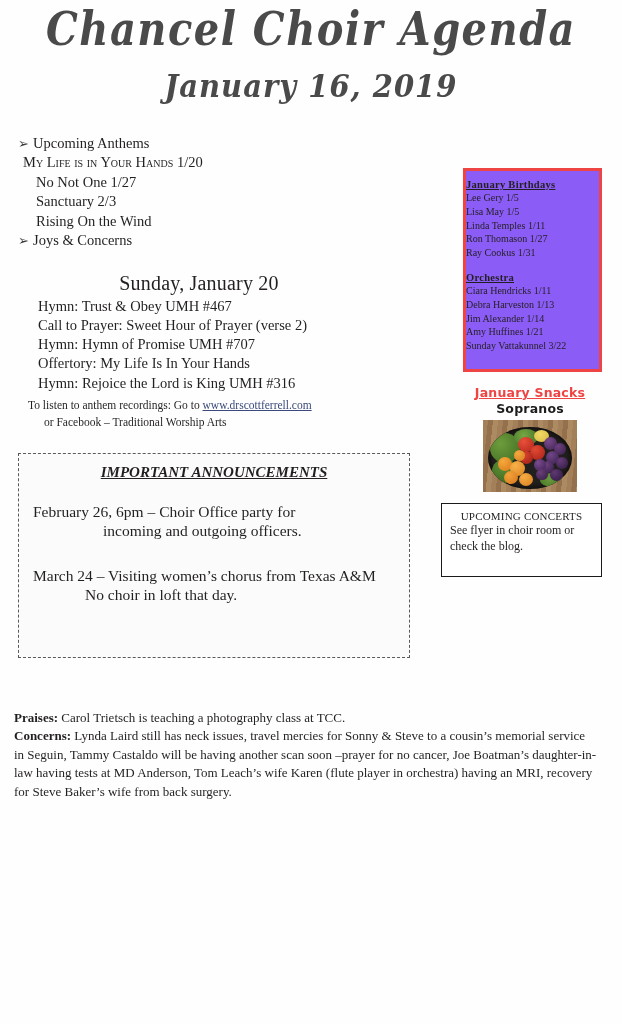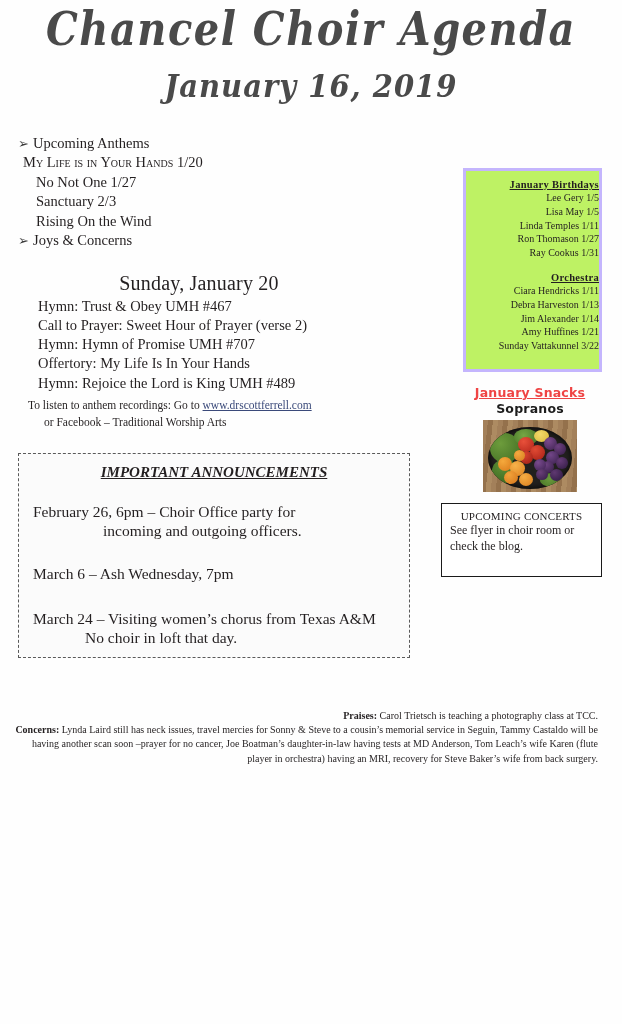--- a/index.html
+++ b/index.html
@@ -130,24 +130,24 @@
   #ann-2 { margin-top: 26px; }
   .ann-second-line { display: block; padding-left: 52px; }
   .ann-second-line.center-ish { padding-left: 70px; }
 
   
   #birthdays-box {
     position: absolute;
     top: 168px; left: 463px;
     width: 139px;
     height: 204px;
-    border: 3px solid #c4b5fd;
+    border: 3px solid #ef4444;
     box-sizing: border-box;
-    background: #bef264;
-    text-align: right;
+    background: #8b5cf6;
+    text-align: left;
     padding-top: 8px;
   }
   .box-heading {
     font-size: 10.5px;
     font-weight: 700;
     text-decoration: underline;
     letter-spacing: 0.3px;
     margin-bottom: 1px;
   }
   .person-row {
@@ -253,23 +253,22 @@
   .concerts-line {
     font-size: 12px;
     line-height: 1.3;
   }
 
   
   #prayers-section {
     position: absolute;
     top: 709px; left: 14px;
     width: 584px;
-    font-size: 10px;
+    font-size: 13px;
     line-height: 1.42;
-    text-align: right;
   }
   .prayer-label { font-weight: 700; }
   #praises-line { margin-bottom: 0; }
   #concerns-body { display: inline; }
 </style>
 </head>
 <body>
 
 <div class="page">
 
@@ -305,39 +304,36 @@
       <span class="bullet-glyph">➢</span><span>Joys &amp; Concerns</span>
     </div>
   </div>
 
   <div id="sunday-section">
     <div id="sunday-heading">Sunday, January 20</div>
     <div class="order-row">Hymn:  Trust &amp; Obey  UMH #467</div>
     <div class="order-row">Call to Prayer: Sweet Hour of Prayer  (verse 2)</div>
     <div class="order-row">Hymn:  Hymn of Promise  UMH #707</div>
     <div class="order-row">Offertory: My Life Is In Your Hands</div>
-    <div class="order-row">Hymn:  Rejoice the Lord is King  UMH #489</div>
+    <div class="order-row">Hymn:  Rejoice the Lord is King  UMH #316</div>
   </div>
 
   <div id="listen-section">
     <div><span>To listen to anthem recordings:  Go to </span><a id="listen-link" href="#">www.drscottferrell.com</a></div>
     <div class="listen-line-2">or Facebook – Traditional Worship Arts</div>
   </div>
 
   <div id="announcements-box">
     <div id="announcements-title">IMPORTANT ANNOUNCEMENTS</div>
 
     <div class="announcement" id="ann-0">
       <span>February 26, 6pm – Choir Office party for</span>
       <span class="ann-second-line center-ish">incoming and outgoing officers.</span>
     </div>
 
-    <div class="announcement" id="ann-1">
-      <span>March 6 – Ash Wednesday, 7pm</span>
-    </div>
 
     <div class="announcement" id="ann-2">
       <span>March 24 – Visiting women’s chorus from Texas A&amp;M</span>
       <span class="ann-second-line">No choir in loft that day.</span>
     </div>
   </div>
 
   <div id="birthdays-box">
     <div class="box-heading">January  Birthdays</div>
 

